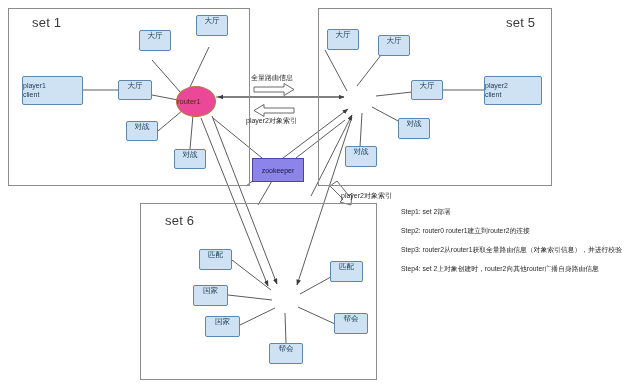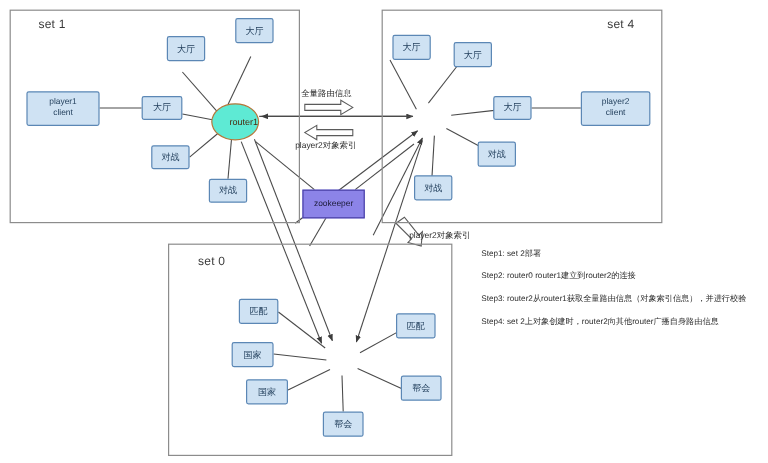--- a/index.html
+++ b/index.html
@@ -29,36 +29,36 @@
   
   .setbox {
     position: absolute;
     border: 1px solid #8c8c8c;
     background: transparent;
     box-sizing: border-box;
     z-index: 1;
   }
   .setlabel {
     position: absolute;
-    font-size: 10px;
+    font-size: 13px;
     color: #3a3a3a;
     letter-spacing: 0.2px;
     z-index: 3;
     white-space: nowrap;
   }
 
   
   .rnode {
     position: absolute;
     background: #cfe2f3;
     border: 1px solid #5b87b5;
     border-radius: 2px;
     box-sizing: border-box;
     display: flex;
-    align-items: center;
+    align-items: flex-start;
     justify-content: center;
     font-size: 7.5px;
     color: #24415e;
     line-height: 1.25;
     text-align: center;
     z-index: 3;
   }
   .rnode.two-line { font-size: 7px; }
 
   
@@ -71,27 +71,27 @@
     align-items: center;
     justify-content: center;
     font-size: 7px;
     color: #1b1b38;
     z-index: 3;
   }
 
   
   .router {
     position: absolute;
-    background: #5eead4;
+    background: #ec4899;
     border: 1px solid #b5763a;
     border-radius: 50%;
     box-sizing: border-box;
     display: flex;
     align-items: center;
-    justify-content: flex-end;
+    justify-content: flex-start;
     font-size: 7.5px;
     color: #4a2b10;
     z-index: 3;
   }
 
   
   .flowlabel {
     position: absolute;
     font-size: 7px;
     color: #2b2b2b;
@@ -182,24 +182,24 @@
 
     <g fill="#ffffff" stroke="#5a5a5a" stroke-width="0.9">
       <path d="M330,186 L337,181 L341,186 L349,196 L352,193 L351,205 L340,202 L343,199 z"></path>
     </g>
   </svg>
 
   <div class="setbox" style="left:8px; top:8px; width:242px; height:178px;"></div>
   <div class="setlabel" style="left:32px; top:15px;">set 1</div>
 
   <div class="setbox" style="left:318px; top:8px; width:234px; height:178px;"></div>
-  <div class="setlabel" style="left:506px; top:15px;">set 4</div>
+  <div class="setlabel" style="left:506px; top:15px;">set 5</div>
 
   <div class="setbox" style="left:140px; top:203px; width:237px; height:177px;"></div>
-  <div class="setlabel" style="left:165px; top:213px;">set 0</div>
+  <div class="setlabel" style="left:165px; top:213px;">set 6</div>
 
   <div class="rnode two-line" style="left:22px; top:76px; width:61px; height:29px; flex-direction:column;">
     <span>player1</span>
     <span>client</span>
   </div>
 
   <div class="rnode" style="left:118px; top:80px; width:34px; height:20px;">
       <span>大厅</span>
     </div>
 

